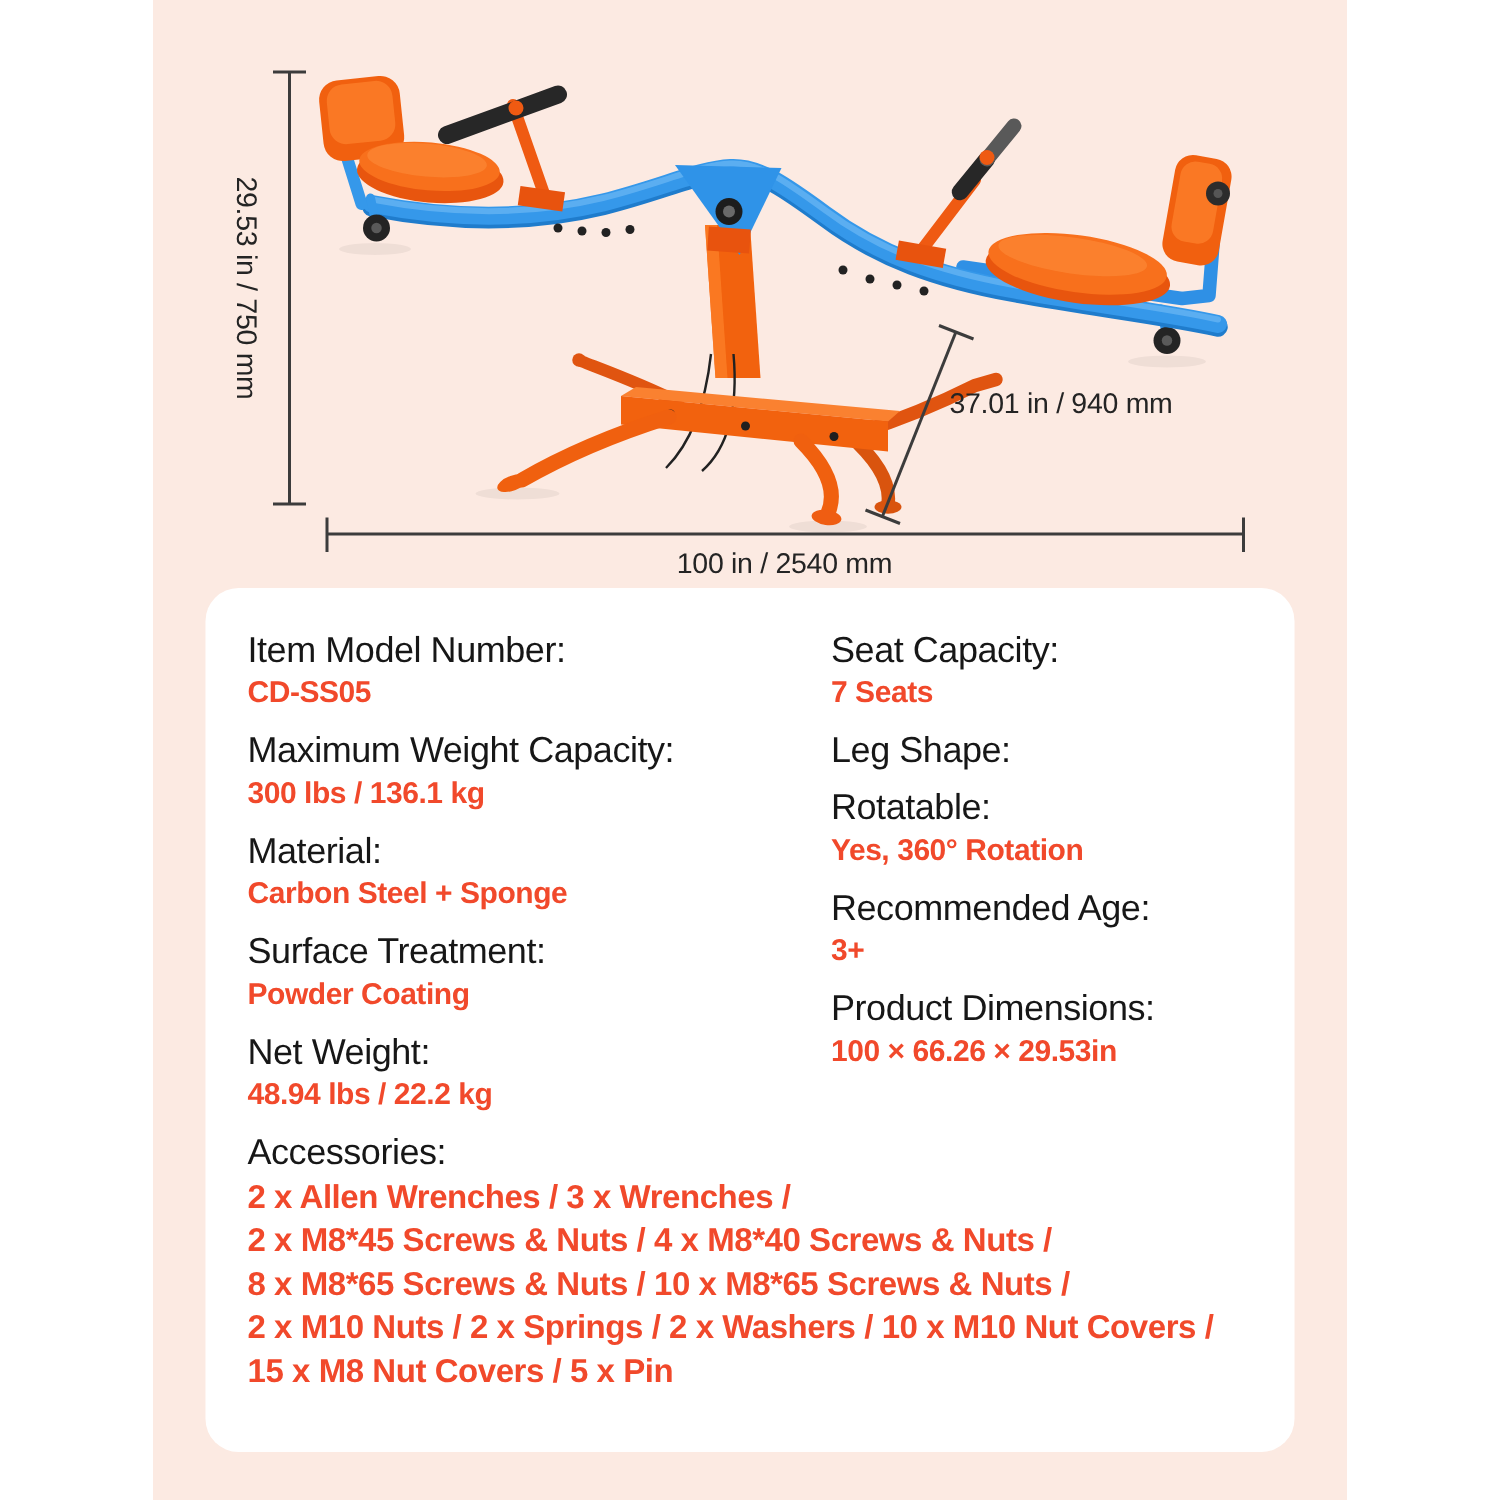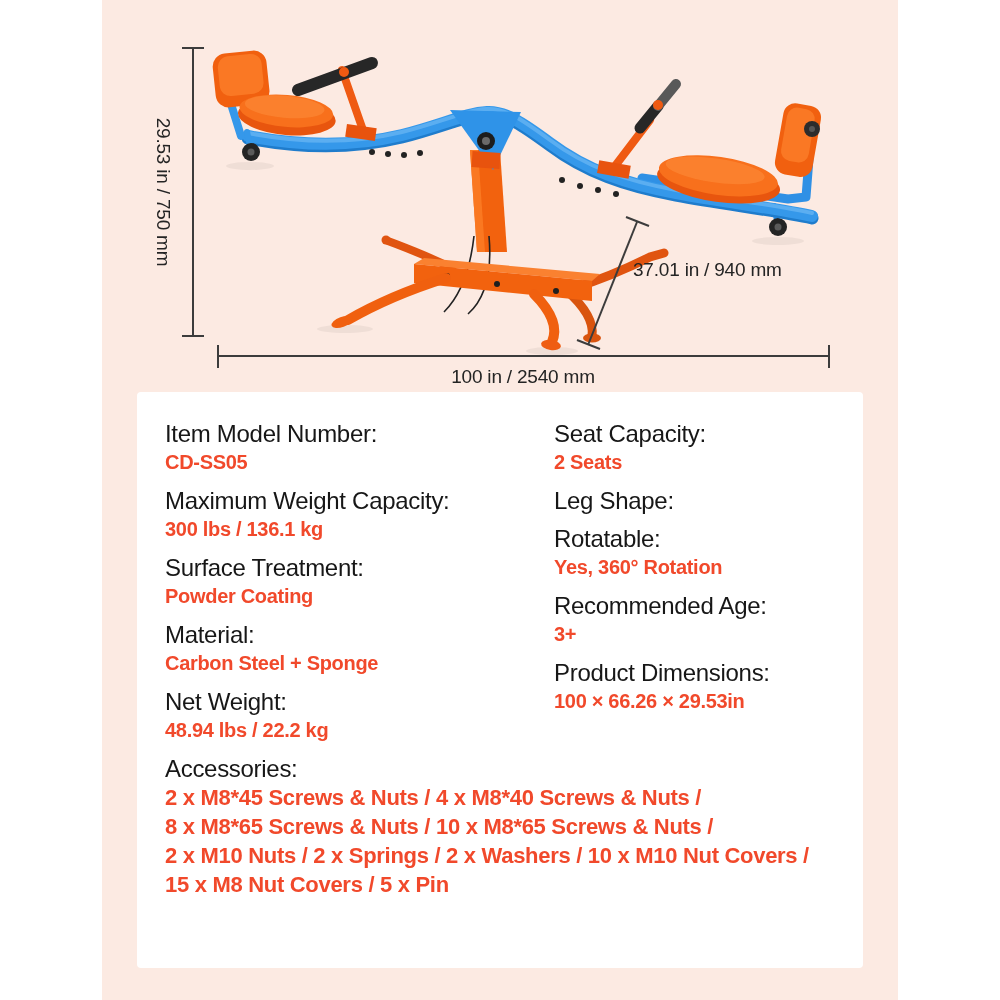--- a/index.html
+++ b/index.html
@@ -7,21 +7,21 @@
          font-family:"Liberation Sans","DejaVu Sans",sans-serif;}
   .pink-band{position:absolute;left:102px;top:0;width:796px;height:1000px;
              background:var(--band,#fceae2);}
   .illus{position:absolute;left:0;top:0;width:1000px;height:390px;display:block;}
   .dim{position:absolute;font-size:19px;line-height:22px;color:#242424;
        white-space:nowrap;letter-spacing:-0.2px;}
   .dim-h{left:163px;top:192px;transform:translate(-50%,-50%) rotate(90deg);}
   .dim-d{left:633px;top:259px;text-align:center;}
   .dim-l{left:523px;top:366px;transform:translateX(-50%);}
   .card{position:absolute;left:137px;top:392px;width:726px;height:576px;
-        box-sizing:border-box;background:#fff;border-radius:4px;padding:27px 28px 0;}
+        box-sizing:border-box;background:#fff;border-radius:22px;padding:27px 28px 0;}
   .cols{display:flex;}
   .col-left{flex:0 0 355px;}
   .col-right{flex:1;margin-left:34px;}
   .pair{margin-bottom:9px;}
   .lbl{font-size:24px;line-height:29px;color:#171717;letter-spacing:-0.3px;}
   .val{font-size:20px;line-height:29px;font-weight:bold;
        color:var(--accent,#f1492b);letter-spacing:-0.3px;}
   .acc-line{font-size:22px;line-height:29px;font-weight:bold;
             color:var(--accent,#f1492b);letter-spacing:-0.3px;white-space:nowrap;}
 </style>
@@ -172,56 +172,57 @@
       <div class="col-left">
         <div class="pair">
           <div class="lbl">Item Model Number:</div>
           <div class="val">CD-SS05</div>
         </div>
         <div class="pair">
           <div class="lbl">Maximum Weight Capacity:</div>
           <div class="val">300 lbs / 136.1 kg</div>
         </div>
         <div class="pair">
+          <div class="lbl">Material:</div>
+          <div class="val">Carbon Steel + Sponge</div>
+        </div>
+        <div class="pair">
           <div class="lbl">Surface Treatment:</div>
           <div class="val">Powder Coating</div>
         </div>
         <div class="pair">
-          <div class="lbl">Material:</div>
-          <div class="val">Carbon Steel + Sponge</div>
-        </div>
-        <div class="pair">
           <div class="lbl">Net Weight:</div>
           <div class="val">48.94 lbs / 22.2 kg</div>
         </div>
       </div>
       <div class="col-right">
         <div class="pair">
           <div class="lbl">Seat Capacity:</div>
-          <div class="val">2 Seats</div>
+          <div class="val">7 Seats</div>
         </div>
         <div class="pair">
           <div class="lbl">Leg Shape:</div>
         </div>
         <div class="pair">
           <div class="lbl">Rotatable:</div>
           <div class="val">Yes, 360° Rotation</div>
         </div>
         <div class="pair">
           <div class="lbl">Recommended Age:</div>
           <div class="val">3+</div>
         </div>
         <div class="pair">
           <div class="lbl">Product Dimensions:</div>
           <div class="val">100 × 66.26 × 29.53in</div>
         </div>
       </div>
     </div>
     <div class="acc">
       <div class="lbl">Accessories:</div>
+      <div class="acc-line">2 x Allen Wrenches / 3 x Wrenches /</div>
       <div class="acc-line">2 x M8*45 Screws &amp; Nuts / 4 x M8*40 Screws &amp; Nuts /</div>
       <div class="acc-line">8 x M8*65 Screws &amp; Nuts / 10 x M8*65 Screws &amp; Nuts /</div>
       <div class="acc-line">2 x M10 Nuts / 2 x Springs / 2 x Washers / 10 x M10 Nut Covers /</div>
       <div class="acc-line">15 x M8 Nut Covers / 5 x Pin</div>
     </div>
   </section>
 
 </div>
 
 </body></html>

